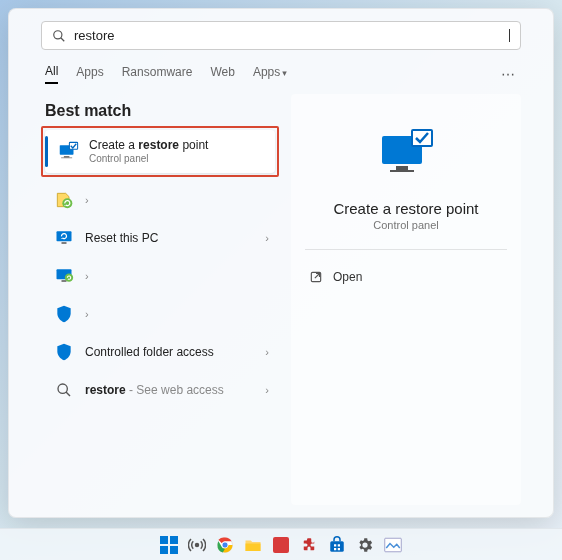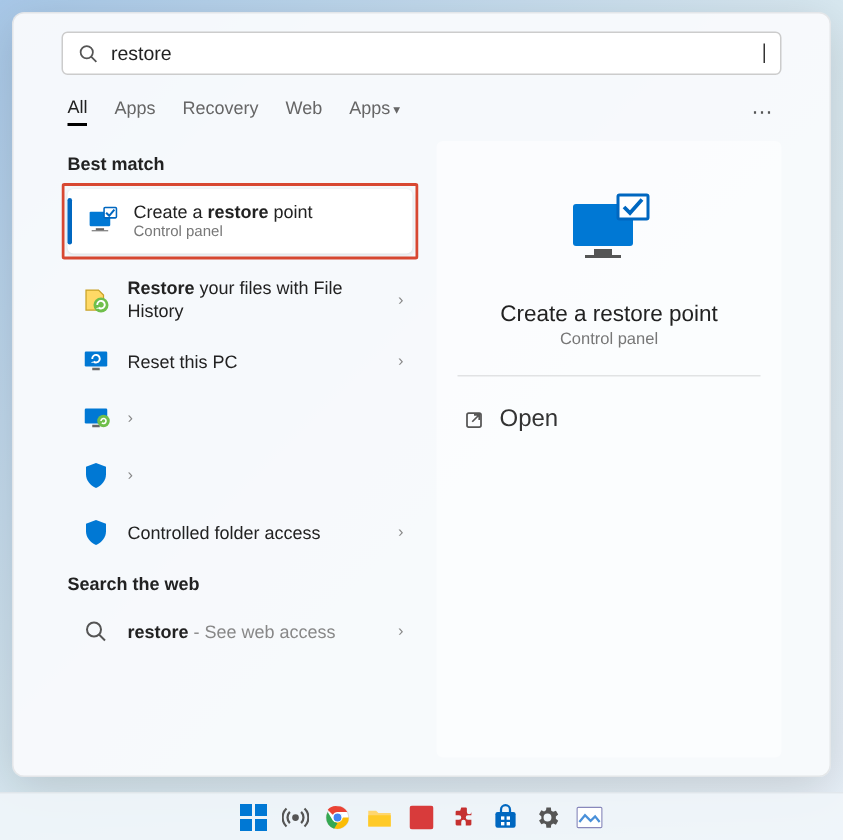--- a/index.html
+++ b/index.html
@@ -11,36 +11,36 @@
 .caret { display: inline-block; width: 1px; height: 13px; background: #333; animation: blink 1s step-end infinite; vertical-align: middle; }
 @keyframes blink { 50% { opacity: 0; } }
 .tabs { display: flex; align-items: center; gap: 18px; padding: 4px 4px 10px; font-size: 12px; color: #666; }
 .tab { cursor: pointer; padding-bottom: 4px; }
 .tab.active { color: #222; border-bottom: 2px solid #000000; font-weight: 500; }
 .tab .chev { font-size: 9px; margin-left: 2px; }
 .dots { margin-left: auto; font-size: 14px; letter-spacing: 2px; color: #555; cursor: pointer; }
 .content { display: flex; flex: 1; gap: 12px; min-height: 0; }
 .left { flex: 1; overflow-y: auto; }
 .right { width: 230px; background: rgba(255,255,255,0.5); border-radius: 4px; padding: 20px 14px; display: flex; flex-direction: column; align-items: center; }
-.section-title { font-size: 12px; font-weight: 600; color: #222; margin: 8px 0 6px 4px; }
+.section-title { font-size: 16px; font-weight: 600; color: #222; margin: 8px 0 6px 4px; }
 .result { display: flex; align-items: center; padding: 8px 6px; border-radius: 4px; cursor: pointer; position: relative; }
 .result.selected { background: #fff; box-shadow: 0 1px 3px rgba(0,0,0,0.1); }
 .result.selected::before { content: ''; position: absolute; left: 0; top: 6px; bottom: 6px; width: 3px; background: #0067c0; border-radius: 2px; }
 .redbox { border: 2px solid #d84832; padding: 2px; border-radius: 2px; margin-bottom: 4px; }
 .ricon { width: 22px; height: 22px; margin: 0 10px 0 6px; flex-shrink: 0; display: flex; align-items: center; justify-content: center; }
 .rtext { flex: 1; line-height: 1.2; }
 .rtitle { font-size: 12px; color: #222; }
 .rtitle b { font-weight: 700; }
 .rsub { font-size: 10px; color: #777; margin-top: 1px; }
 .chevron { color: #888; font-size: 11px; margin-right: 4px; }
 .preview-icon { margin: 14px 0 18px; }
 .preview-title { font-size: 15px; color: #222; margin-bottom: 2px; text-align: center; }
 .preview-sub { font-size: 11px; color: #777; margin-bottom: 18px; }
 .preview-divider { width: 100%; height: 1px; background: rgba(0,0,0,0.1); margin-bottom: 14px; }
-.preview-action { display: flex; align-items: center; align-self: flex-start; gap: 10px; padding: 6px 4px; cursor: pointer; font-size: 16px; color: #333; width: 100%; }
+.preview-action { display: flex; align-items: center; align-self: flex-start; gap: 10px; padding: 6px 4px; cursor: pointer; font-size: 12px; color: #333; width: 100%; }
 .preview-action svg { width: 14px; height: 14px; color: #555; }
 .taskbar { position: absolute; bottom: 0; left: 0; right: 0; height: 32px; background: rgba(240,245,250,0.9); display: flex; align-items: center; justify-content: center; gap: 8px; padding: 0 8px; border-top: 1px solid rgba(0,0,0,0.05); }
 .tb-icon { width: 20px; height: 20px; display: flex; align-items: center; justify-content: center; cursor: pointer; }
 </style>
 </head>
 <body>
 
 <div class="search-window">
 
   <div class="search-bar">
@@ -48,21 +48,21 @@
         <circle cx="10" cy="10" r="7"></circle>
         <line x1="21" y1="21" x2="15" y2="15"></line>
       </svg>
     <span class="search-input">restore</span>
       <span class="caret"></span>
   </div>
 
   <div class="tabs">
     <span class="tab active">All</span>
     <span class="tab">Apps</span>
-    <span class="tab">Recovery</span>
+    <span class="tab">Ransomware</span>
     <span class="tab">Web</span>
     <span class="tab"><span>Apps</span><span class="chev">▾</span></span>
     <span class="dots">⋯</span>
   </div>
 
   <div class="content">
     <div class="left">
       <div class="section-title">Best match</div>
       <div class="redbox">
         <div class="result selected">
@@ -85,23 +85,20 @@
 
       <div class="result">
         <div class="ricon">
             <svg width="20" height="20" viewBox="0 0 24 24">
               <path d="M4 4 h10 l4 4 v12 h-14 z" fill="#ffd966" stroke="#c9a227"></path>
               <circle cx="16" cy="16" r="6" fill="#6fbf4b"></circle>
               <path d="M13 16 a3 3 0 1 1 1 2" stroke="#fff" stroke-width="1.5" fill="none"></path>
               <path d="M13 18 l-1 1 l2 0 z" fill="#fff"></path>
             </svg>
           </div>
-        <div class="rtext">
-            <div class="rtitle"><b>Restore</b><span> your files with File History</span></div>
-          </div>
         <span class="chevron">›</span>
       </div>
 
       <div class="result">
         <div class="ricon">
             <svg width="20" height="20" viewBox="0 0 24 24">
               <rect x="3" y="4" width="18" height="12" rx="1" fill="#0078d4"></rect>
               <rect x="9" y="17" width="6" height="2" fill="#666"></rect>
               <path d="M9 10 a3 3 0 1 1 1 2" stroke="#fff" stroke-width="1.5" fill="none"></path>
               <path d="M9 12 l-1 1 l2 0 z" fill="#fff"></path>
@@ -139,21 +136,20 @@
             <svg width="20" height="20" viewBox="0 0 24 24">
               <path d="M12 2 l8 3 v6 c0 5-3.5 9-8 11 c-4.5-2-8-6-8-11 v-6 z" fill="#0078d4"></path>
             </svg>
           </div>
         <div class="rtext">
             <div class="rtitle">Controlled folder access</div>
           </div>
         <span class="chevron">›</span>
       </div>
 
-      <div class="section-title">Search the web</div>
 
       <div class="result">
         <div class="ricon">
             <svg width="16" height="16" viewBox="0 0 24 24" fill="none" stroke="#555" stroke-width="2">
               <circle cx="10" cy="10" r="7"></circle>
               <line x1="21" y1="21" x2="15" y2="15"></line>
             </svg>
           </div>
         <div class="rtext">
             <div class="rtitle"><b>restore</b><span style="color:#888"> - See web access</span></div>

